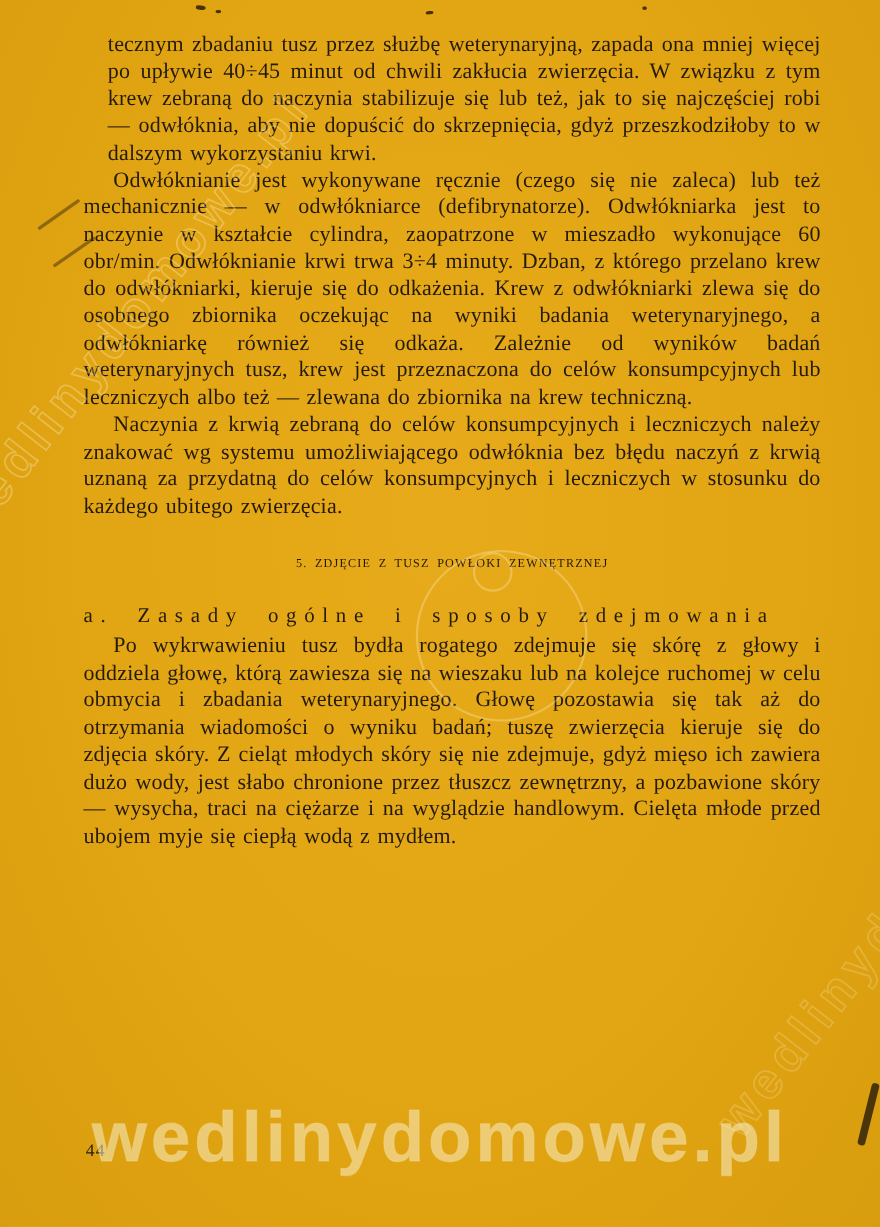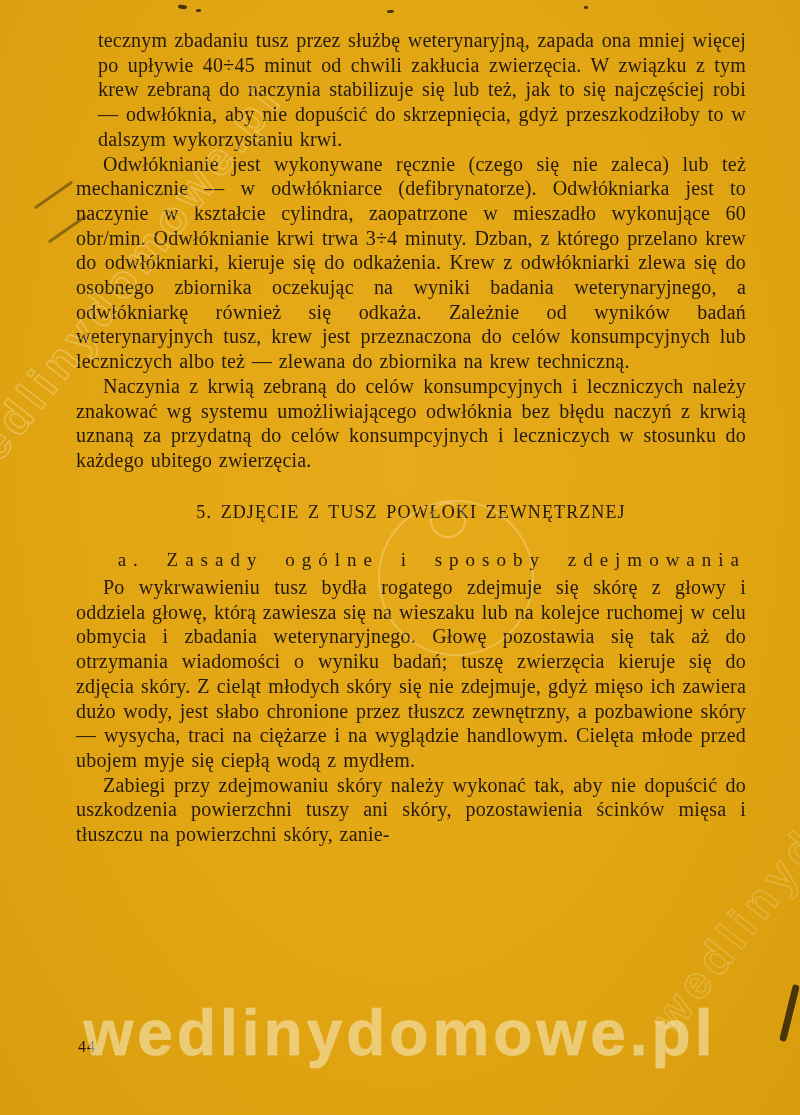--- a/index.html
+++ b/index.html
@@ -22,24 +22,24 @@
   }
   .text-col{
     position:absolute;left:76px;top:28px;width:670px;
     font-size:20px;line-height:24.7px;text-align:justify;
     word-spacing:1.5px;letter-spacing:.2px;z-index:1;
   }
   .para{margin:0;text-indent:27px;}
   .para.cont{text-indent:0;margin-left:22px;}
   .heading{
     text-align:center;text-indent:0;margin:27px 0 24px 0;
-    font-size:18px;letter-spacing:1.1px;word-spacing:3px;
+    font-size:11px;letter-spacing:1.1px;word-spacing:3px;
   }
   .subheading{
-    text-align:right;text-indent:0;margin:0 0 2px 0;
+    text-align:left;text-indent:0;margin:0 0 2px 0;
     font-size:19px;letter-spacing:7px;word-spacing:10px;
   }
   .subheading.last{margin:0 0 26px 0;}
   .page-number{
     position:absolute;left:78px;top:1038px;font-size:16px;z-index:2;
     letter-spacing:1px;
   }
   
   .wm-bottom{
     position:absolute;left:0;right:0;top:996px;z-index:5;
@@ -93,21 +93,20 @@
 
   <div class="text-col">
     <p class="para cont">tecznym zbadaniu tusz przez służbę weterynaryjną, zapada ona mniej więcej po upływie 40÷45 minut od chwili zakłucia zwierzęcia. W związku z tym krew zebraną do naczynia stabilizuje się lub też, jak to się najczęściej robi — odwłóknia, aby nie dopuścić do skrzepnięcia, gdyż przeszkodziłoby to w dalszym wykorzystaniu krwi.</p>
     <p class="para">Odwłóknianie jest wykonywane ręcznie (czego się nie zaleca) lub też mechanicznie — w odwłókniarce (defibrynatorze). Odwłókniarka jest to naczynie w kształcie cylindra, zaopatrzone w mieszadło wykonujące 60 obr/min. Odwłóknianie krwi trwa 3÷4 minuty. Dzban, z którego przelano krew do odwłókniarki, kieruje się do odkażenia. Krew z odwłókniarki zlewa się do osobnego zbiornika oczekując na wyniki badania weterynaryjnego, a odwłókniarkę również się odkaża. Zależnie od wyników badań weterynaryjnych tusz, krew jest przeznaczona do celów konsumpcyjnych lub leczniczych albo też — zlewana do zbiornika na krew techniczną.</p>
     <p class="para">Naczynia z krwią zebraną do celów konsumpcyjnych i leczniczych należy znakować wg systemu umożliwiającego odwłóknia bez błędu naczyń z krwią uznaną za przydatną do celów konsumpcyjnych i leczniczych w stosunku do każdego ubitego zwierzęcia.</p>
 
     <p class="para heading">5. ZDJĘCIE Z TUSZ POWŁOKI ZEWNĘTRZNEJ</p>
     <p class="para subheading">a. Zasady ogólne i sposoby zdejmowania</p>
 
     <p class="para">Po wykrwawieniu tusz bydła rogatego zdejmuje się skórę z głowy i oddziela głowę, którą zawiesza się na wieszaku lub na kolejce ruchomej w celu obmycia i zbadania weterynaryjnego. Głowę pozostawia się tak aż do otrzymania wiadomości o wyniku badań; tuszę zwierzęcia kieruje się do zdjęcia skóry. Z cieląt młodych skóry się nie zdejmuje, gdyż mięso ich zawiera dużo wody, jest słabo chronione przez tłuszcz zewnętrzny, a pozbawione skóry — wysycha, traci na ciężarze i na wyglądzie handlowym. Cielęta młode przed ubojem myje się ciepłą wodą z mydłem.</p>
-    <p class="para">Zabiegi przy zdejmowaniu skóry należy wykonać tak, aby nie dopuścić do uszkodzenia powierzchni tuszy ani skóry, pozostawienia ścinków mięsa i tłuszczu na powierzchni skóry, zanie-</p>
   </div>
 
   <div class="page-number">44</div>
 
   <div class="wm-bottom">wedlinydomowe.pl</div>
 
   <div class="speck sp1"></div>
   <div class="speck sp2"></div>
   <div class="speck sp3"></div>
   <div class="speck sp4"></div>

